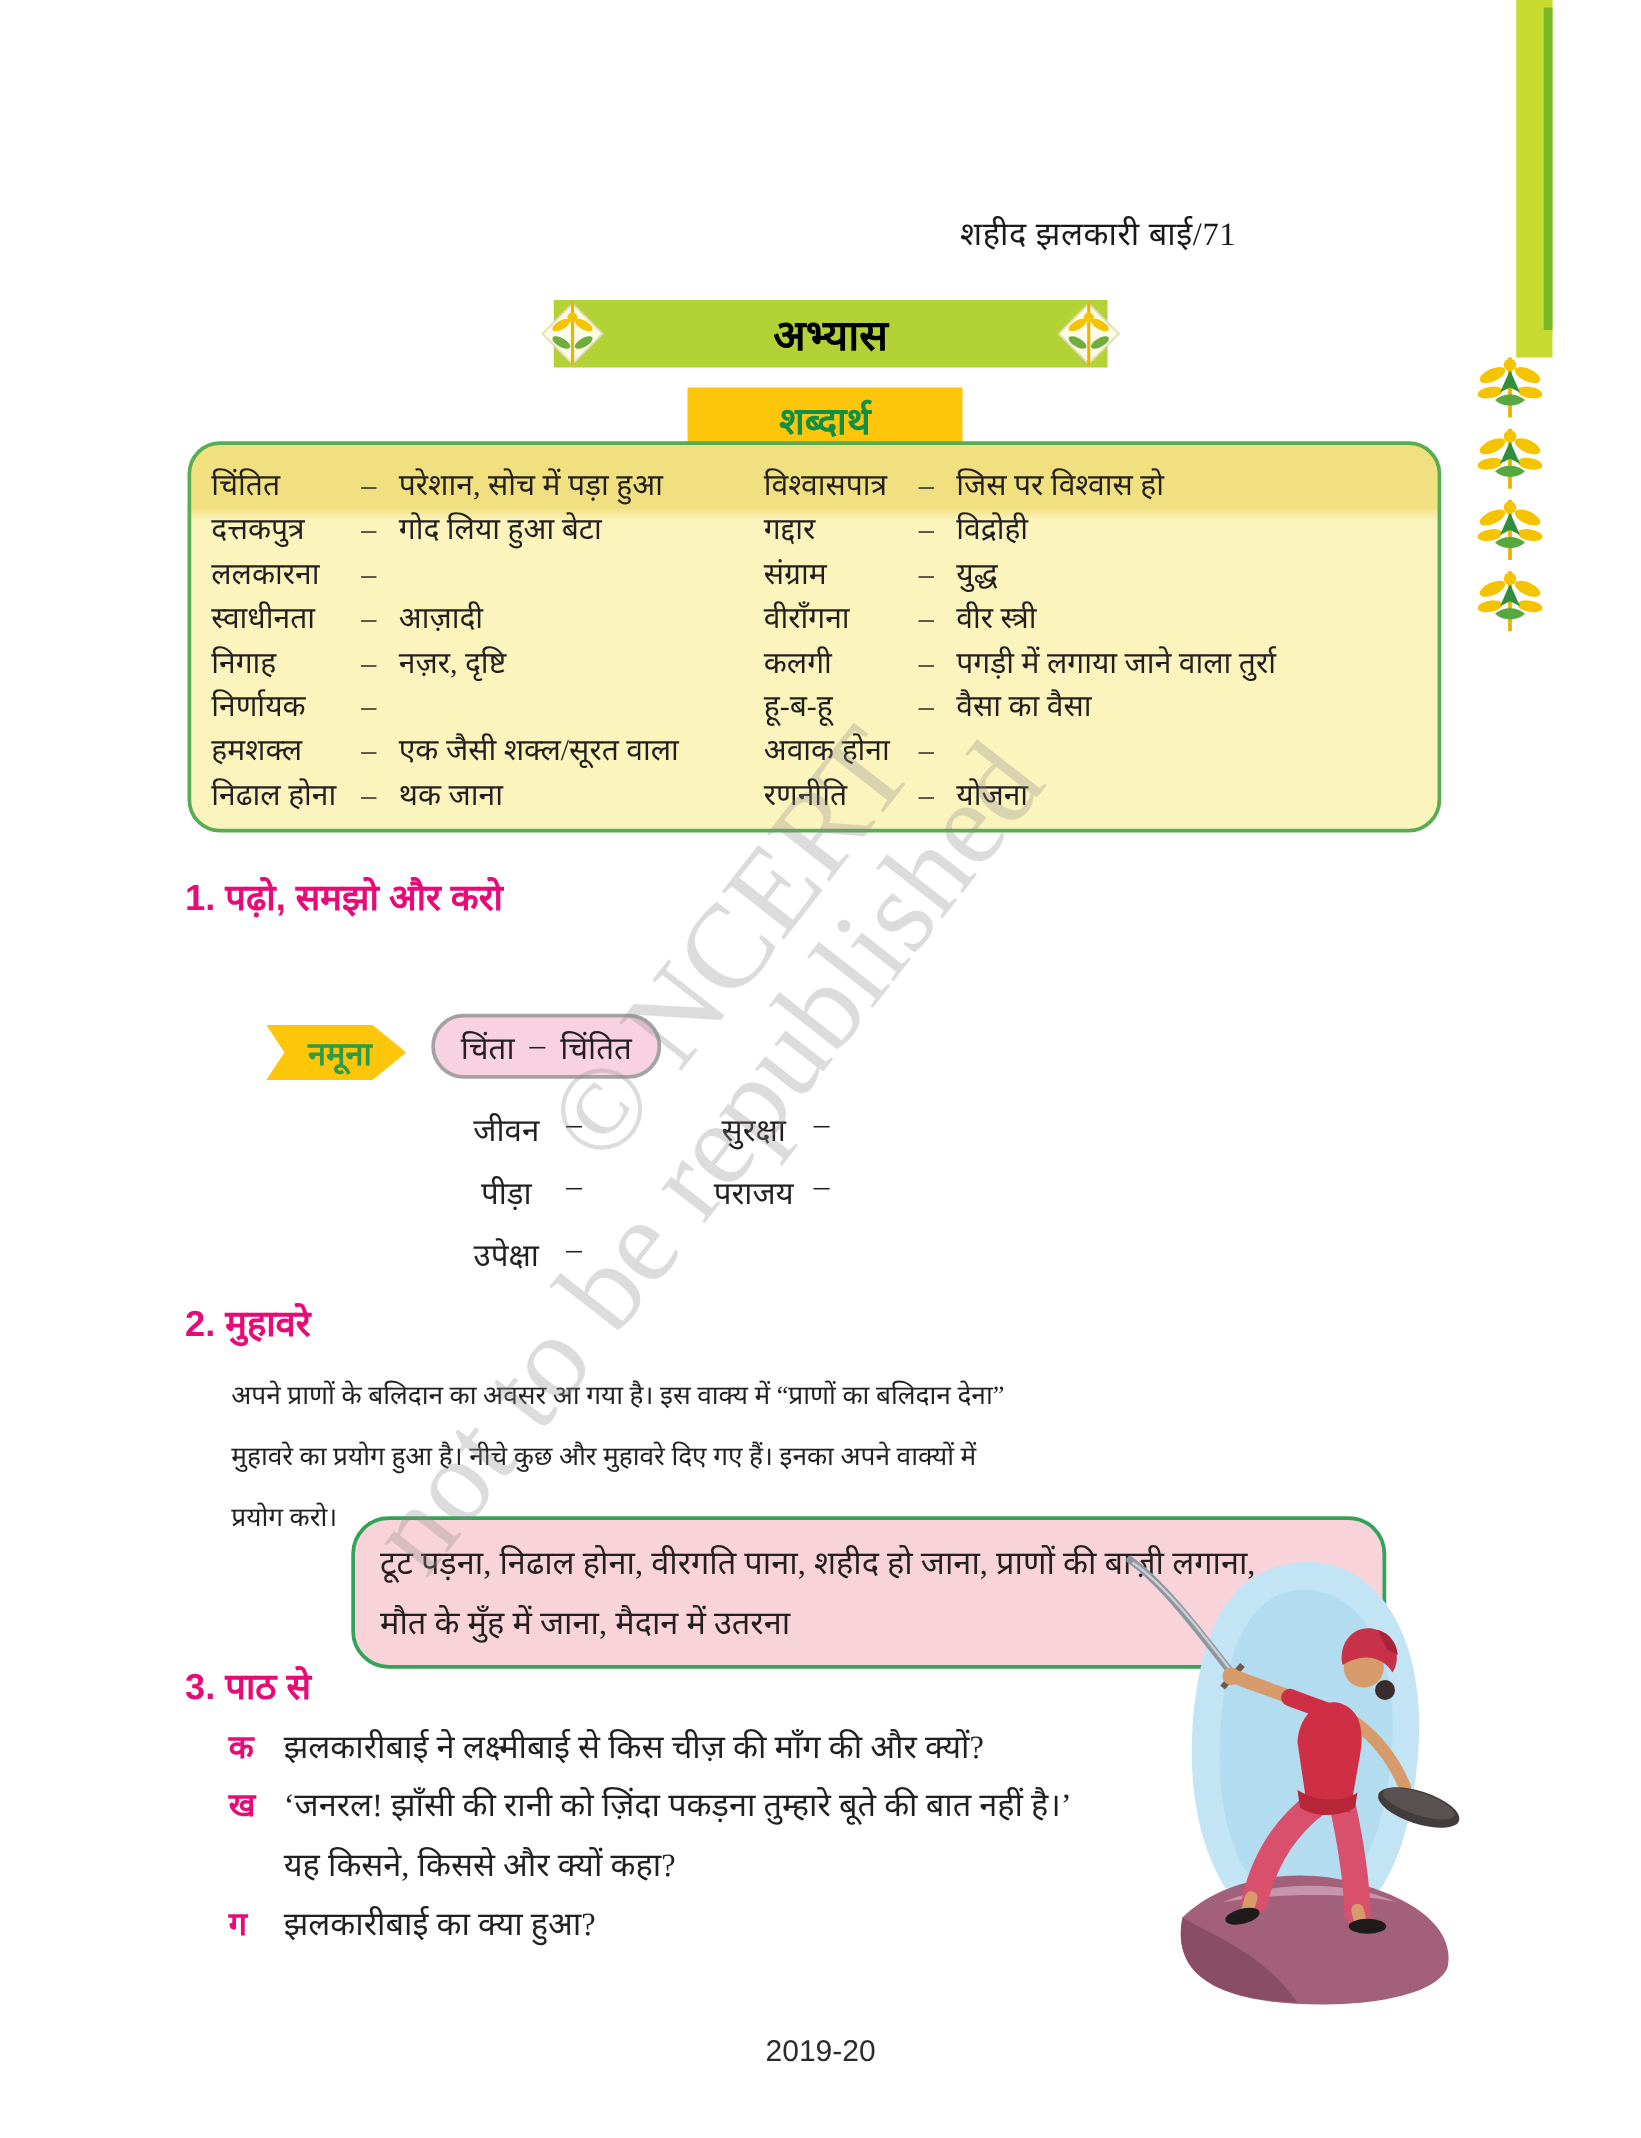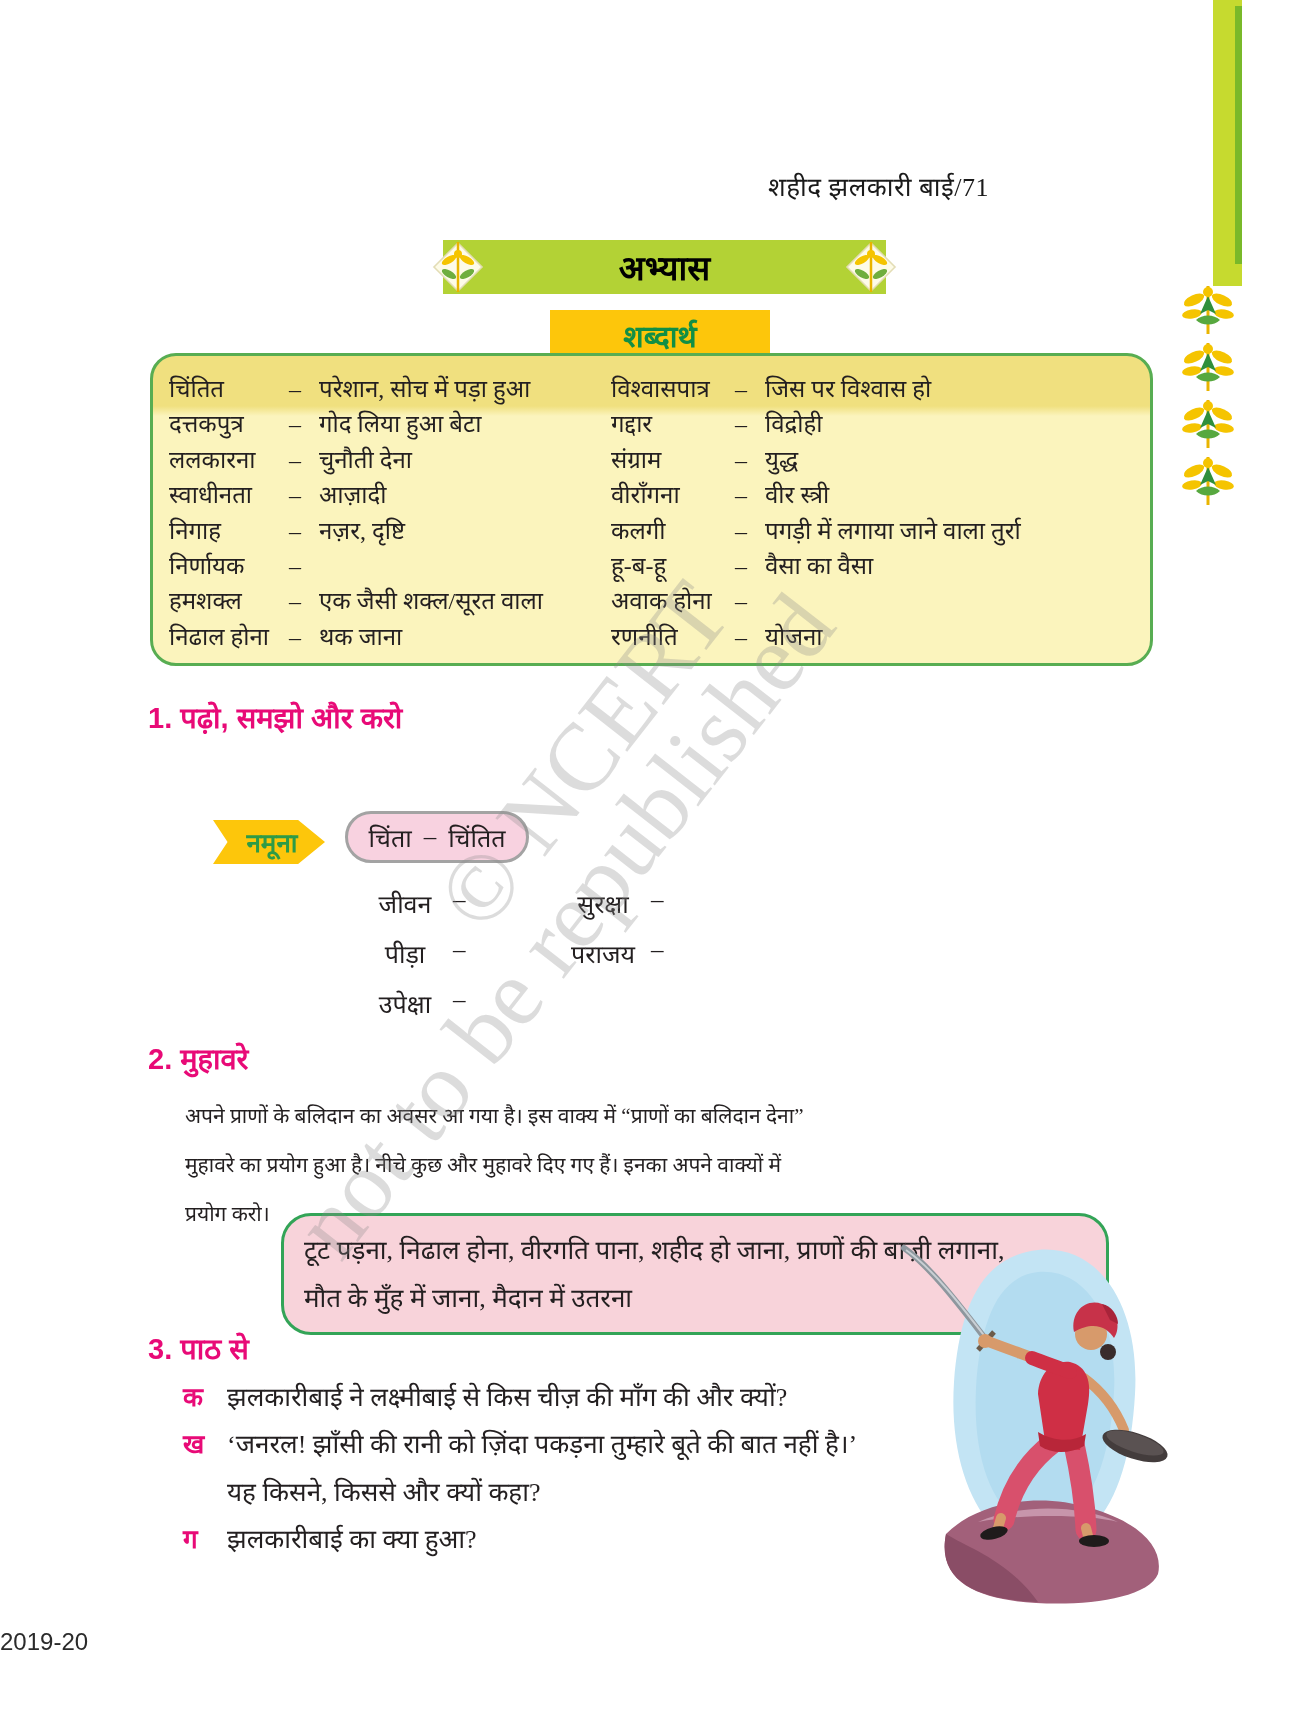--- a/index.html
+++ b/index.html
@@ -64,21 +64,21 @@
   
   .q-row{position:absolute; left:183px; width:880px; display:flex; font-size:26px;}
   .q-label{flex:0 0 44px; font-family:"Liberation Sans","DejaVu Sans",sans-serif; font-weight:bold; color:#e80a77;}
   .q-text{flex:1 1 auto;}
   .q1{top:1378px;} .q2{top:1425px;} .q2b{top:1473px; left:227px;} .q3{top:1520px;}
   
   .illus{position:absolute; left:888px; top:1192px; width:312px; height:418px;}
   
   .flowers{position:absolute; left:1176px; top:284px; width:72px; height:228px;}
   
-  .footer{position:absolute; left:0; top:1628px; width:1313px; text-align:left;
+  .footer{position:absolute; left:0; top:1628px; width:1313px; text-align:center;
           font-family:"Liberation Sans","DejaVu Sans",sans-serif; font-size:24px; color:#2b2b2b;}
   
   .wm{position:absolute; font-family:"Liberation Serif","DejaVu Serif",serif; color:rgba(140,140,140,0.30);
       white-space:nowrap; pointer-events:none; z-index:6;}
   .wm1{left:380px; top:700px; font-size:96px; transform:rotate(-52deg);}
   .wm2{left:160px; top:870px; font-size:96px; transform:rotate(-52deg);}
 </style>
 </head>
 <body>
 
@@ -141,21 +141,20 @@
           <span class="g-meaning">परेशान, सोच में पड़ा हुआ</span>
         </div>
       <div class="g-row">
           <span class="g-term">दत्तकपुत्र</span>
           <span class="g-dash">–</span>
           <span class="g-meaning">गोद लिया हुआ बेटा</span>
         </div>
       <div class="g-row">
           <span class="g-term">ललकारना</span>
           <span class="g-dash">–</span>
-          <span class="g-meaning">चुनौती देना</span>
         </div>
       <div class="g-row">
           <span class="g-term">स्वाधीनता</span>
           <span class="g-dash">–</span>
           <span class="g-meaning">आज़ादी</span>
         </div>
       <div class="g-row">
           <span class="g-term">निगाह</span>
           <span class="g-dash">–</span>
           <span class="g-meaning">नज़र, दृष्टि</span>

